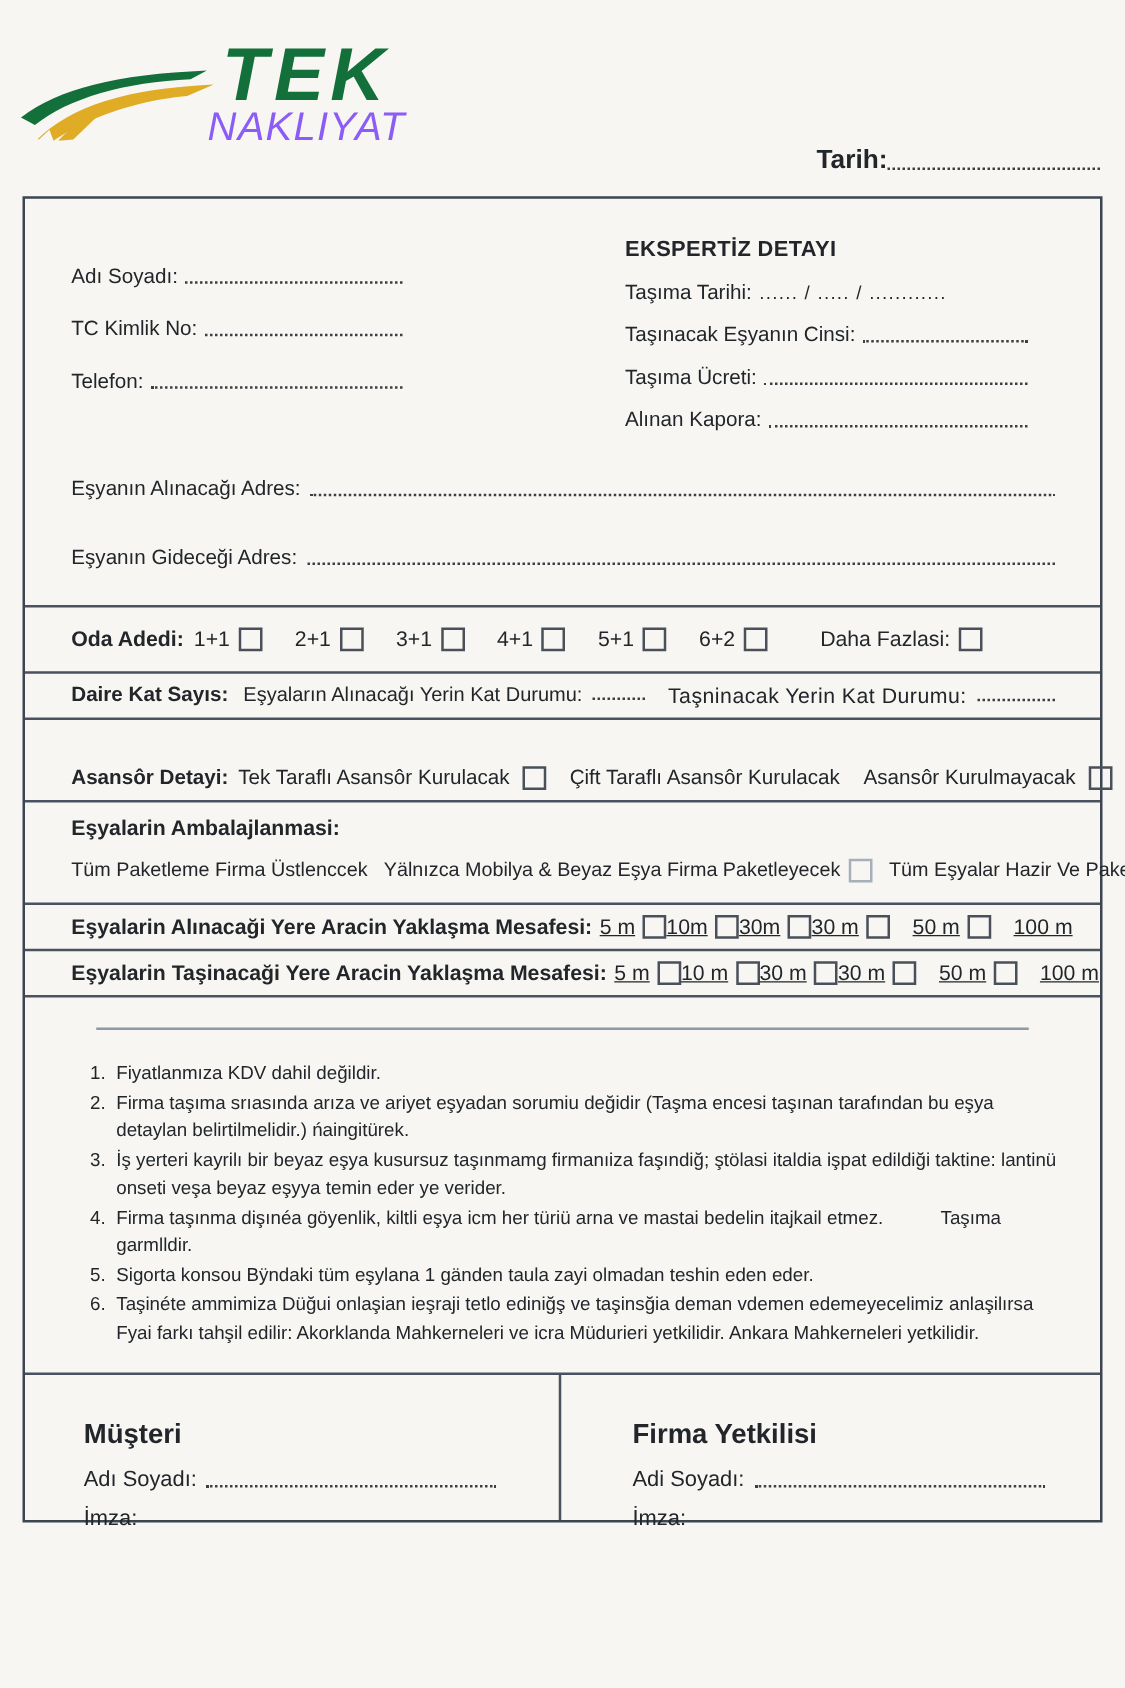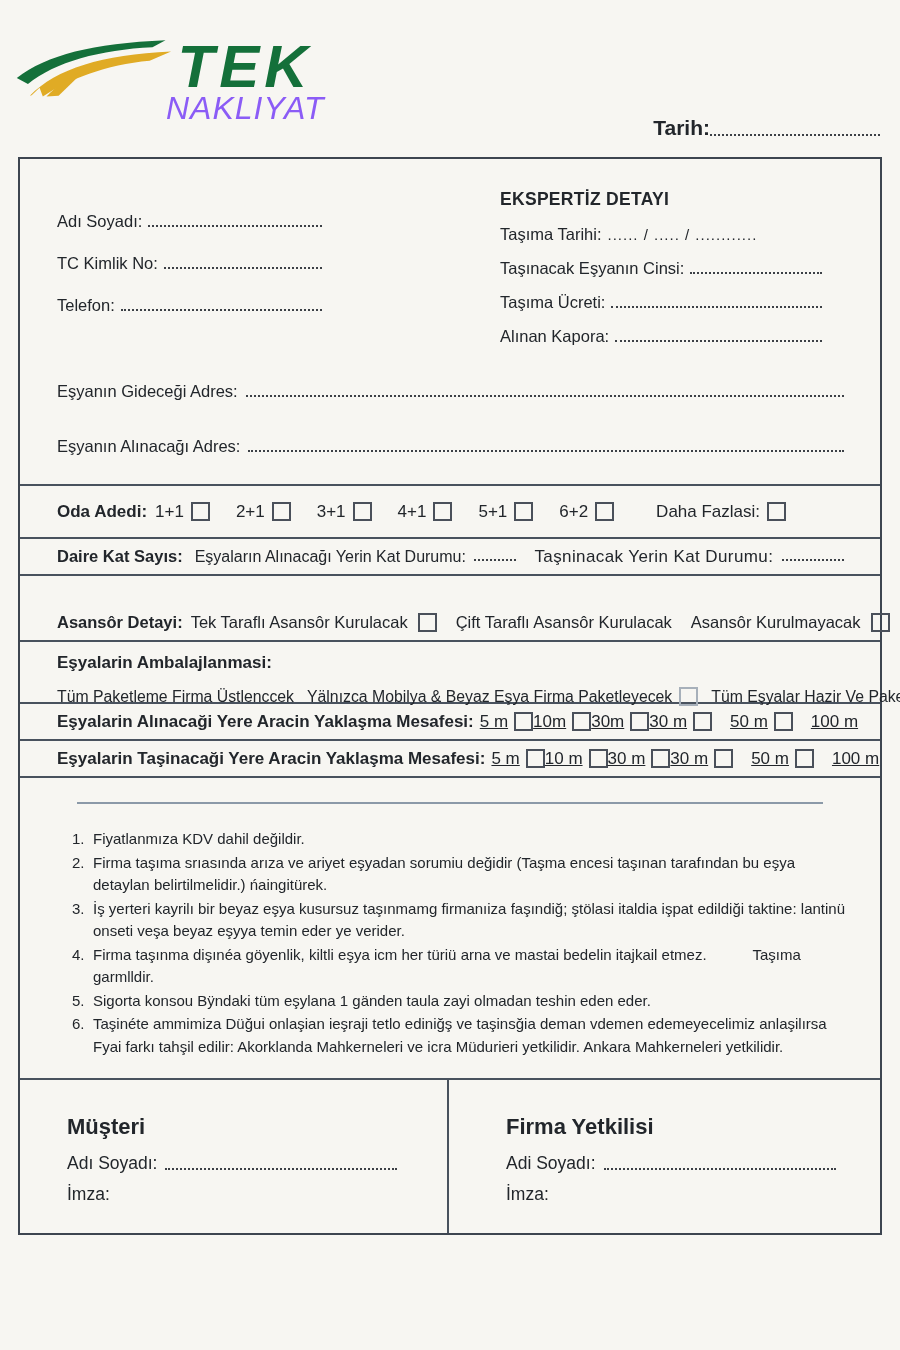--- a/index.html
+++ b/index.html
@@ -6,21 +6,21 @@
   body{
     width:900px;height:1350px;
     background:#f7f6f2;
     font-family:"Liberation Sans",sans-serif;
     color:#22262b;
     position:relative;
     overflow:hidden;
   }
   
   .header{position:relative;height:157px;}
-  .logo{position:absolute;left:14px;top:10px;display:flex;align-items:flex-end;}
+  .logo{position:absolute;left:14px;top:26px;display:flex;align-items:flex-start;}
   .logo svg{width:158px;height:116px;display:block;}
   .logo-text{display:flex;flex-direction:column;align-items:flex-end;margin-left:-6px;margin-top:8px;}
   .logo-tek{font-size:60px;font-weight:700;font-style:italic;color:#14703a;letter-spacing:5px;line-height:.85;padding-right:12px;}
   .logo-nak{font-size:32px;font-weight:400;font-style:italic;color:#8b5cf6;letter-spacing:1px;line-height:1.05;}
   .date-line{position:absolute;right:20px;top:116px;display:flex;align-items:flex-end;font-size:21px;font-weight:700;}
   .date-line .dots{width:170px;margin-bottom:4px;}
   
   .dots{display:inline-block;border-bottom:2px dotted #3c4046;height:1px;}
   .fill{flex:1;border-bottom:2px dotted #3c4046;height:1px;margin-bottom:4px;}
   .checkbox{display:inline-block;width:15px;height:15px;border:2px solid #4a505a;background:transparent;vertical-align:-2px;margin-left:7px;flex:none;}
@@ -57,40 +57,40 @@
   .sec-floor .f2{white-space:nowrap;font-size:17px;letter-spacing:.4px;margin-left:18px;}
   .mini-dots{width:42px;margin-left:4px;vertical-align:1px;}
   .mini-dots2{width:62px;margin-left:4px;vertical-align:1px;}
   
   .sec-elev{height:38px;display:flex;align-items:center;padding-left:37px;font-size:16.5px;white-space:nowrap;margin-top:28px;}
   .sec-elev .lbl{font-weight:700;margin-right:8px;}
   .sec-elev .opt{display:flex;margin-right:19px;}
   .sec-elev .opt:last-child{margin-right:0;}
   .sec-elev .checkbox{margin-left:10px;}
   
-  .sec-pack{height:62px;padding:11px 0 0 37px;}
+  .sec-pack{height:82px;padding:11px 0 0 37px;}
   .pack-title{font-size:17px;font-weight:700;}
   .pack-row{display:flex;align-items:center;font-size:15.8px;margin-top:14px;white-space:nowrap;}
   .pack-row .opt{margin-right:13px;display:flex;align-items:center;justify-content:center;}
   .pack-row .opt:last-child{margin-right:0;}
   
   .sec-dist{height:37px;display:flex;align-items:center;padding-left:37px;font-size:17px;white-space:nowrap;}
   .sec-dist .lbl{font-weight:700;margin-right:6px;}
   .dist-opt{display:flex;margin-right:0;text-decoration:underline;}
   .dist-opt .checkbox{margin-left:6px;}
   .dist-opt.wide{margin-left:18px;}
   
   .sec-terms{height:278px;}
   .terms-topline{margin:24px 57px 0 57px;border-top:2px solid #8b99a8;}
   .terms{padding:24px 26px 0 52px;font-size:15px;line-height:1.5;}
   .term{display:flex;margin-bottom:1px;}
   .term .num{width:21px;flex:none;}
   .term .txt{flex:1;}
   
-  .sec-sign{height:153px;display:flex;}
+  .sec-sign{height:116px;display:flex;}
   .sign-cell{box-sizing:border-box;padding:34px 30px 0 47px;}
   .sign-left{width:429px;border-right:2px solid #49525e;}
   .sign-right{flex:1;padding-left:57px;}
   .sign-title{font-size:22px;font-weight:700;}
   .sign-name{display:flex;align-items:flex-end;font-size:17.5px;margin-top:13px;width:330px;}
   .sign-name .lbl{margin-right:8px;white-space:nowrap;}
   .sign-imza{font-size:17.5px;margin-top:10px;}
 </style>
 </head>
 <body>
@@ -145,25 +145,25 @@
           <span class="lbl">Taşıma Ücreti:</span>
           <span class="fill"></span>
         </div>
         <div class="e-field">
           <span class="lbl">Alınan Kapora:</span>
           <span class="fill"></span>
         </div>
       </div>
     </div>
     <div class="addr">
+      <span class="lbl">Eşyanın Alınacağı Adres:</span>
+      <span class="fill"></span>
+    </div>
+    <div class="addr">
       <span class="lbl">Eşyanın Gideceği Adres:</span>
-      <span class="fill"></span>
-    </div>
-    <div class="addr">
-      <span class="lbl">Eşyanın Alınacağı Adres:</span>
       <span class="fill"></span>
     </div>
   </div>
 
   <div class="sec sec-rooms">
     <span class="lbl">Oda Adedi:</span>
     <span class="room-opt">
       <span>1+1</span>
       <span class="checkbox"></span>
     </span>

